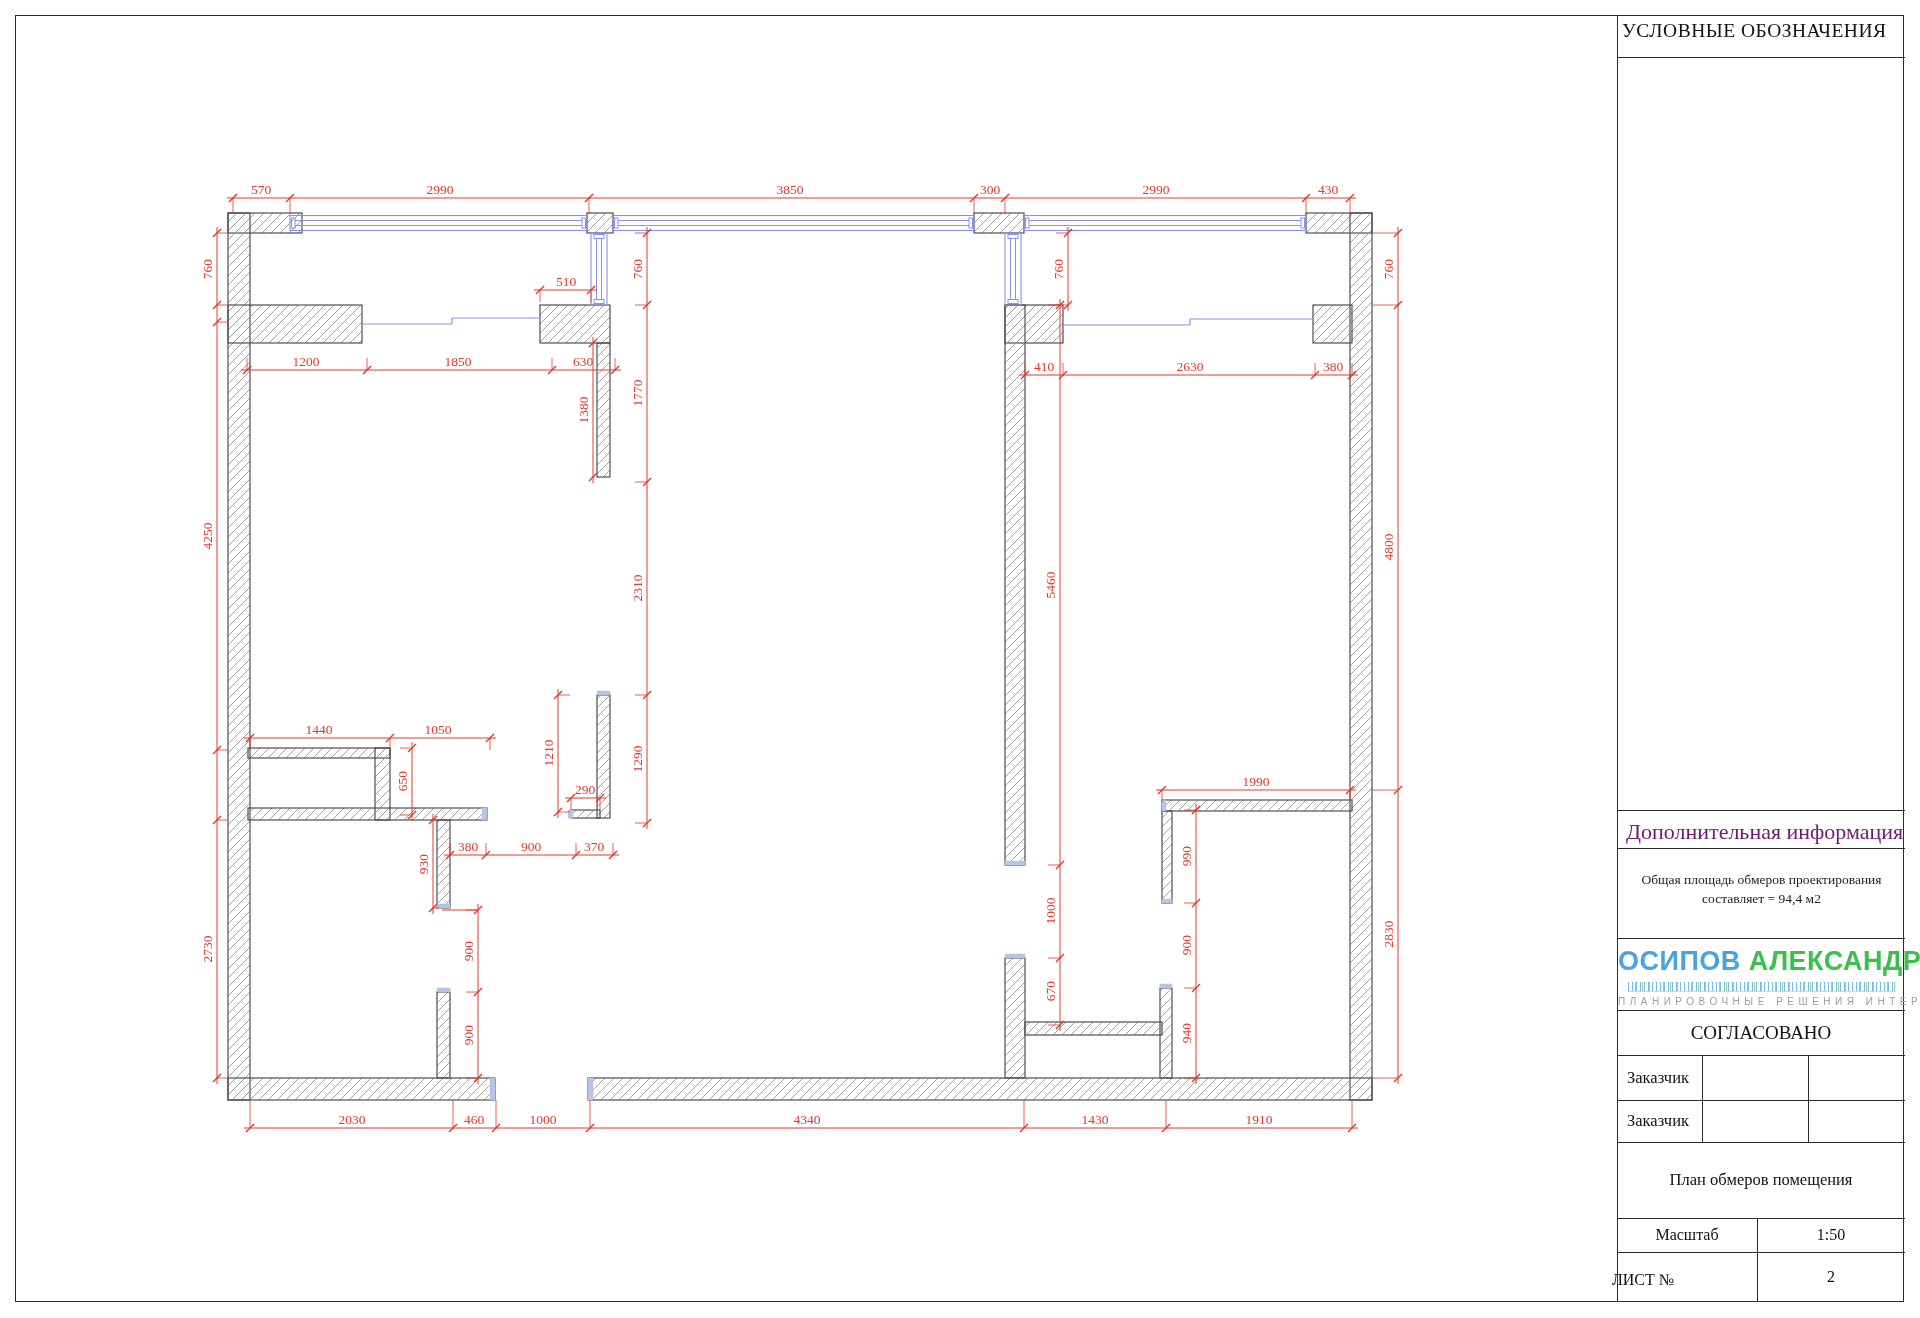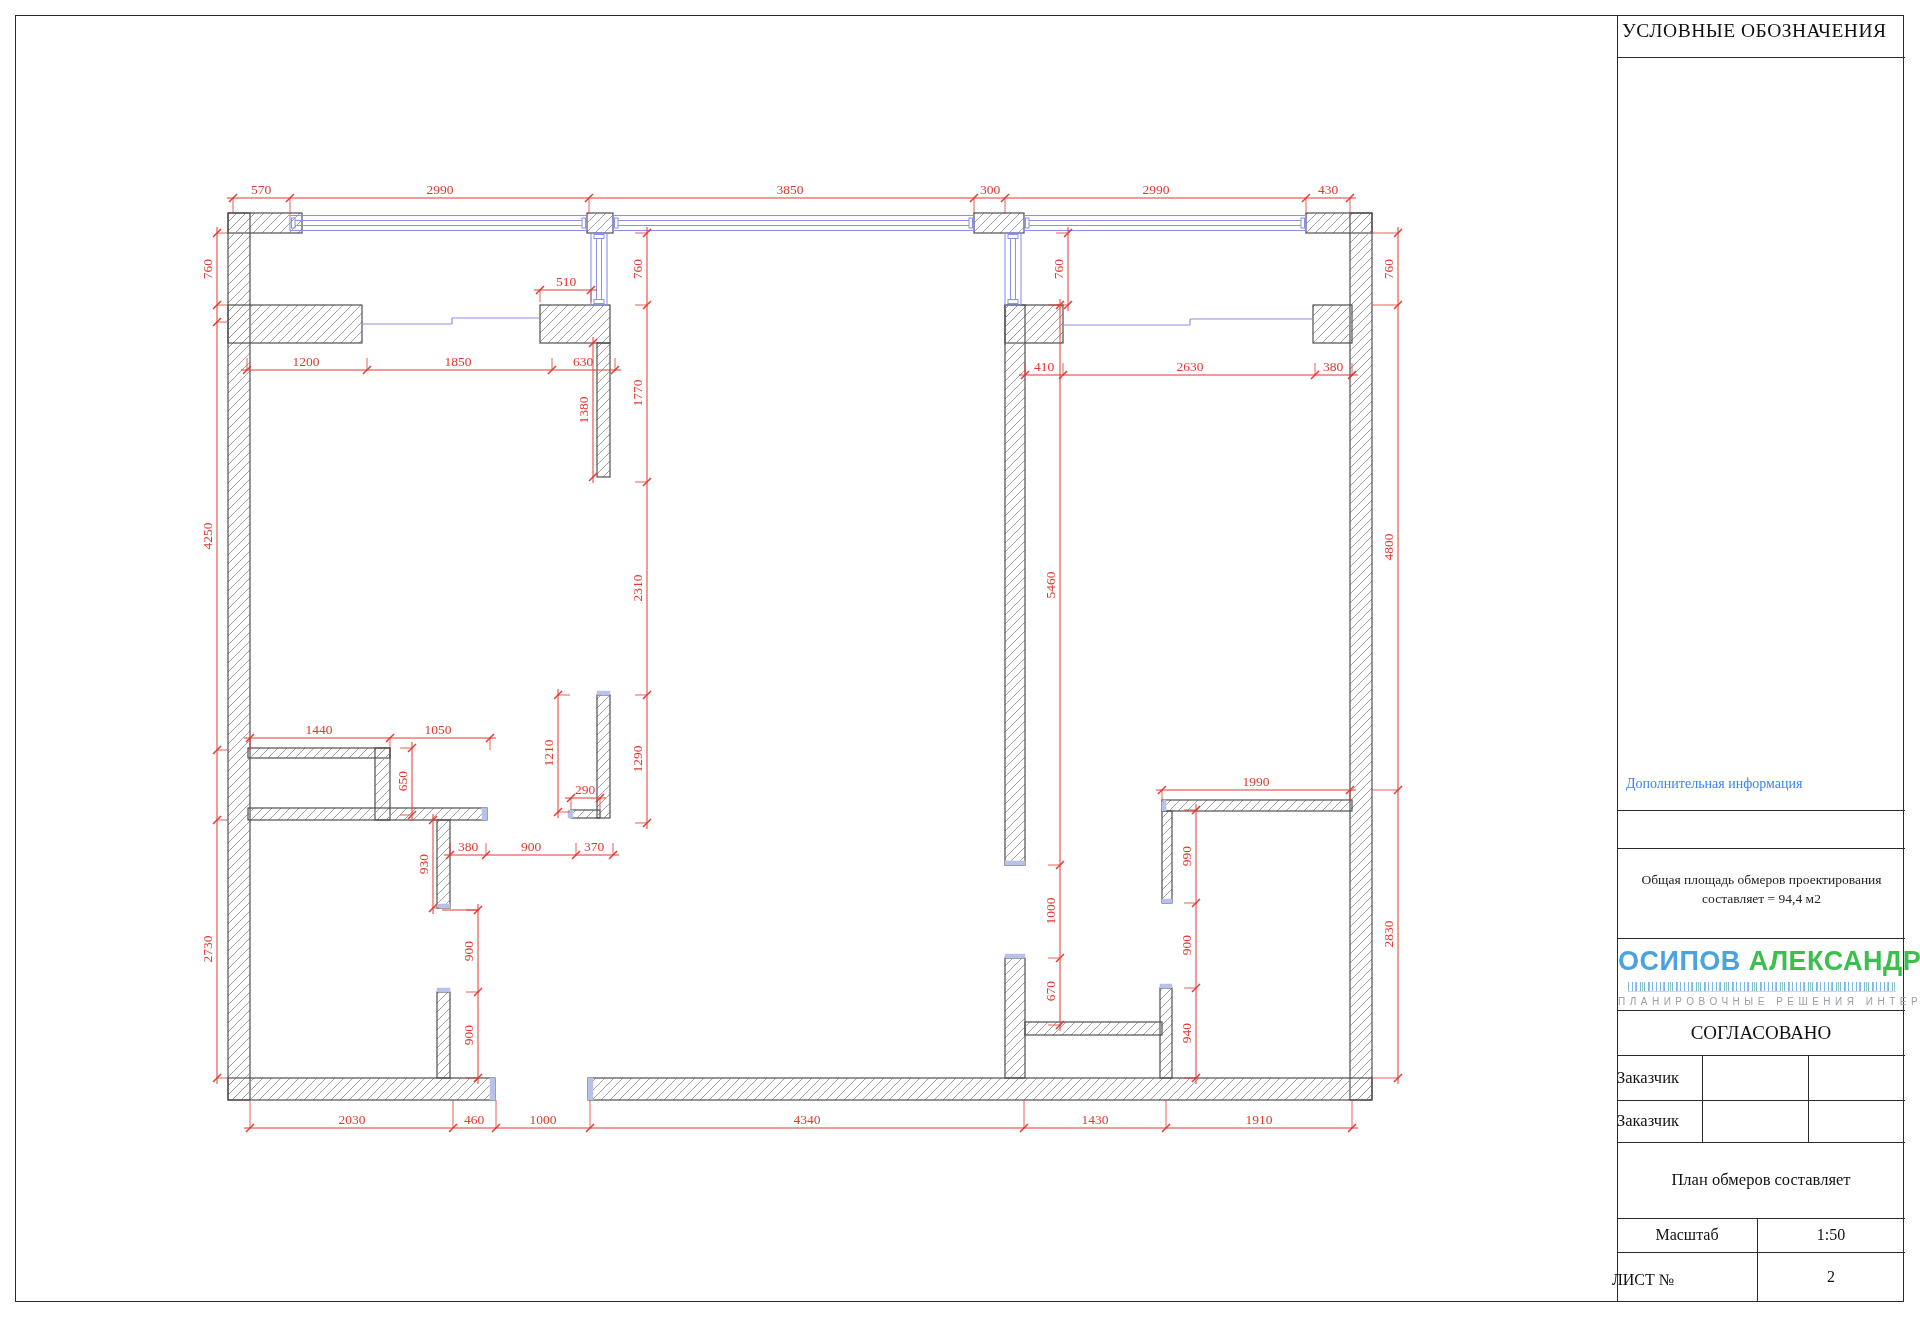--- a/index.html
+++ b/index.html
@@ -13,41 +13,41 @@
     border:1px solid #2b2b2b;box-sizing:border-box;background:#ffffff;
   }
   .tb-col-line{left:1617px;top:15px;width:1px;height:1287px;background:#2b2b2b;}
   .hline{background:#2b2b2b;height:1px;left:1617px;width:288px;}
   .vline{background:#2b2b2b;width:1px;}
   .legend-title{
     left:1622px;top:20px;width:283px;font-size:19.5px;letter-spacing:.5px;
     white-space:nowrap;color:#111;
   }
   .info-header{
-    left:1626px;top:776px;width:279px;font-size:14px;color:#3b82f6;white-space:nowrap;
+    left:1626px;top:819px;width:279px;font-size:22px;color:#701a75;white-space:nowrap;
   }
   .info-body{left:1618px;top:870px;width:287px;text-align:center;font-size:13.5px;line-height:19px;color:#222;}
   .logo-wrap{left:1618px;top:946px;width:287px;text-align:right;}
   .logo-line{
     font-family:"Liberation Sans","DejaVu Sans",sans-serif;font-weight:bold;
     font-size:27px;letter-spacing:.5px;white-space:nowrap;
   }
   .logo-ruler{
     margin:5px auto 4px auto;width:268px;height:9px;
     background:
       repeating-linear-gradient(90deg,#79b7e6 0 1px,rgba(0,0,0,0) 1px 4px),
       repeating-linear-gradient(90deg,#8fd49c 0 1px,rgba(0,0,0,0) 1px 7px);
     border-bottom:1px solid #cfd6dd;
   }
   .logo-tagline{
     font-family:"Liberation Sans","DejaVu Sans",sans-serif;
     font-size:10px;letter-spacing:4.5px;color:#9aa0a6;white-space:nowrap;
   }
   .approved-title{left:1617px;top:1022px;width:288px;text-align:center;font-size:19px;color:#111;}
-  .row-label{font-size:16.5px;color:#111;padding-left:0;display:flex;align-items:center;box-sizing:border-box;}
+  .row-label{font-size:16.5px;color:#111;padding-left:10px;display:flex;align-items:center;box-sizing:border-box;}
   .center-text{display:flex;align-items:center;justify-content:center;box-sizing:border-box;font-size:16px;color:#111;}
   svg{position:absolute;left:0;top:0;}
   text{font-family:"Liberation Serif","DejaVu Serif",serif;}
 </style>
 </head>
 <body>
 
 <div class="abs page-border"></div>
 <div class="abs tb-col-line"></div>
 
@@ -371,21 +371,21 @@
 <div class="abs approved-title">СОГЛАСОВАНО</div>
 <div class="abs hline" style="top:1055px"></div>
 
 <div class="abs row-label" style="left:1617px;top:1055px;width:85px;height:45px">Заказчик</div>
 <div class="abs hline" style="top:1100px"></div>
 <div class="abs row-label" style="left:1617px;top:1100px;width:85px;height:42px">Заказчик</div>
 <div class="abs vline" style="left:1702px;top:1055px;height:87px"></div>
 <div class="abs vline" style="left:1808px;top:1055px;height:87px"></div>
 <div class="abs hline" style="top:1142px"></div>
 
-<div class="abs center-text" style="left:1617px;top:1142px;width:288px;height:76px;font-size:16.5px">План обмеров составляет</div>
+<div class="abs center-text" style="left:1617px;top:1142px;width:288px;height:76px;font-size:16.5px">План обмеров помещения</div>
 <div class="abs hline" style="top:1218px"></div>
 
 <div class="abs center-text" style="left:1617px;top:1218px;width:140px;height:34px">Масштаб</div>
 <div class="abs center-text" style="left:1757px;top:1218px;width:148px;height:34px">1:50</div>
 <div class="abs hline" style="top:1252px"></div>
 
 <div class="abs center-text" style="left:1573px;top:1252px;width:140px;height:56px">ЛИСТ №</div>
 <div class="abs center-text" style="left:1757px;top:1252px;width:148px;height:50px">2</div>
 <div class="abs vline" style="left:1757px;top:1218px;height:84px"></div>
 

